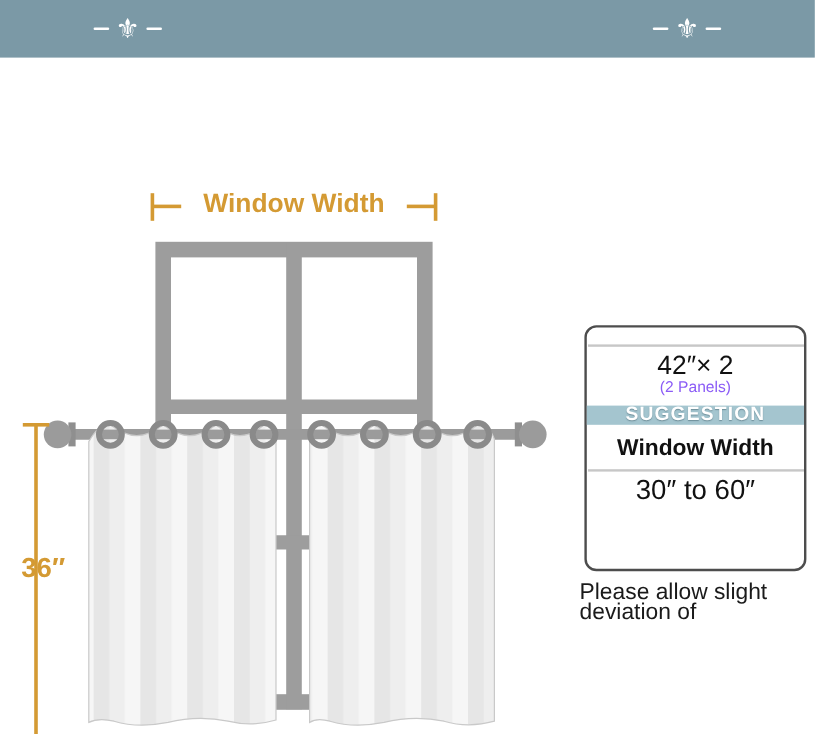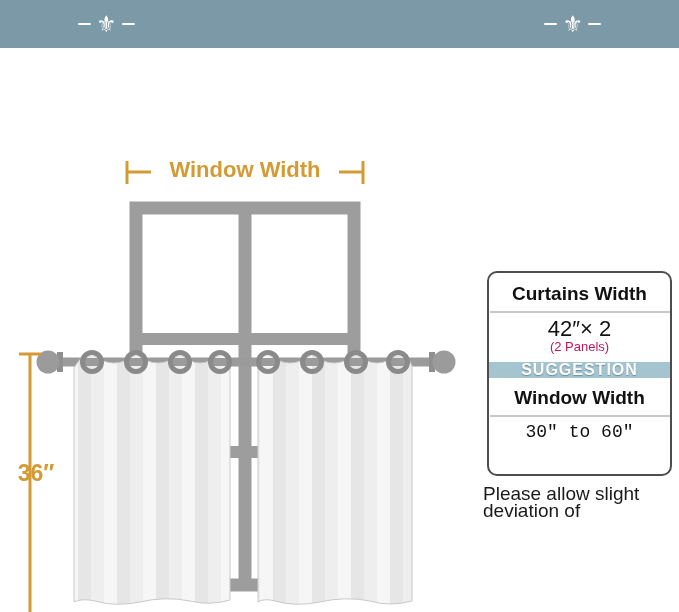--- a/index.html
+++ b/index.html
@@ -35,31 +35,31 @@
   
   .info-box{
     position:absolute;left:487px;top:271px;width:185px;height:205px;
     border:2px solid #4d4d4d;border-radius:10px;background:#ffffff;
     box-sizing:border-box;display:flex;flex-direction:column;align-items:center;
     padding-top:9px;
   }
   .ib-title{font-size:19px;font-weight:bold;color:#111;line-height:24px;}
   .ib-divider{width:180px;height:0;border-top:2px solid #c7c7c7;margin:5px 0 5px 0;}
   .ib-value{font-size:22px;color:#111;line-height:21px;}
-  .ib-sub{font-size:13px;color:#be185d;line-height:16px;margin-bottom:7px;}
+  .ib-sub{font-size:13px;color:#8b5cf6;line-height:16px;margin-bottom:7px;}
   .ib-band{
     width:100%;height:16px;background:#a4c5cf;display:flex;align-items:center;
     justify-content:center;
   }
   .ib-band-text{
     color:#ffffff;font-size:16px;font-weight:bold;letter-spacing:1px;
     text-shadow:0 1px 1px rgba(40,70,85,.45);
   }
   .ib-title2{margin-top:8px;}
-  .ib-value2{font-size:18px;font-family:Liberation Mono, monospace;}
+  .ib-value2{font-size:23px;}
   
   .note{
     position:absolute;left:483px;top:485px;width:194px;text-align:left;
     font-size:19px;color:#1a1a1a;line-height:17px;
   }
 </style>
 </head>
 <body>
 
 <div class="banner">
@@ -155,21 +155,20 @@
   <g stroke="#d49a33" stroke-width="3">
     <line x1="19" y1="354" x2="41" y2="354"></line>
     <line x1="30" y1="354" x2="30" y2="612"></line>
   </g>
 </svg>
 
 <div class="measure-label" id="window-width-label">Window Width</div>
 <div class="measure-label" id="height-label">36″</div>
 
 <div class="info-box">
-  <div class="ib-title">Curtains Width</div>
   <div class="ib-divider"></div>
   <div class="ib-value">42″× 2</div>
   <div class="ib-sub">(2 Panels)</div>
   <div class="ib-band">
     <span class="ib-band-text">SUGGESTION</span>
   </div>
   <div class="ib-title ib-title2">Window Width</div>
   <div class="ib-divider"></div>
   <div class="ib-value ib-value2">30″ to 60″</div>
 </div>

